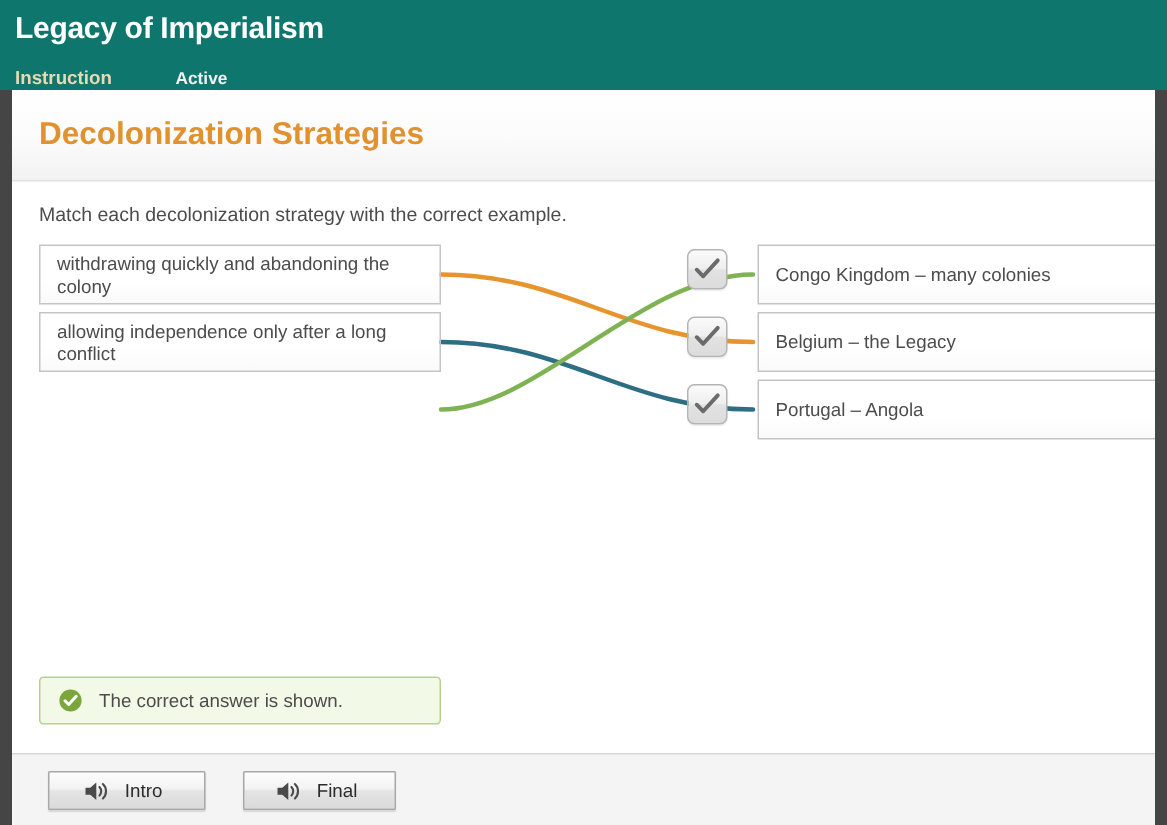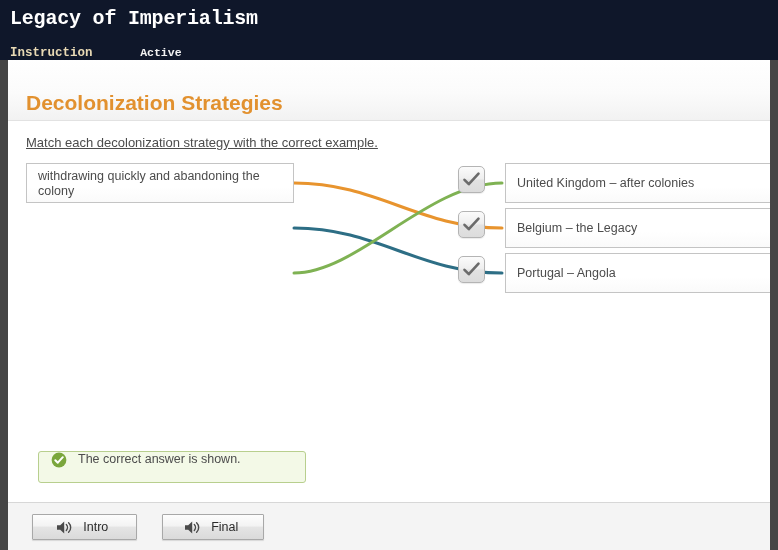--- a/index.html
+++ b/index.html
@@ -15,24 +15,23 @@
     font-family: "Liberation Sans", sans-serif;
     -webkit-font-smoothing: antialiased;
   }
 
   
   #app-header {
     position: absolute;
     left: 0; top: 0;
     width: 778px;
     height: 60px;
-    background: #0f172a;
+    background: #0f766e;
     box-sizing: border-box;
     padding: 7px 0 0 10px;
-    font-family: Liberation Mono, monospace;
   }
   #app-title {
     font-size: 20px;
     font-weight: bold;
     color: #ffffff;
     letter-spacing: -0.2px;
     line-height: 24px;
   }
   #header-meta {
     margin-top: 13px;
@@ -60,41 +59,40 @@
     height: 442px;
     background: #ffffff;
     box-sizing: border-box;
     overflow: hidden;
   }
   #card-header {
     height: 61px;
     box-sizing: border-box;
     background: linear-gradient(to bottom, #ffffff 0%, #fbfbfb 55%, #f2f2f2 100%);
     border-bottom: 1px solid #e2e2e2;
-    padding: 31px 0 0 18px;
+    padding: 18px 0 0 18px;
   }
   #card-title {
     font-size: 21px;
     font-weight: bold;
     color: #e2912f;
     line-height: 24px;
   }
 
   #card-body {
     position: relative;
     padding: 14px 0 0 10px;
     height: 380px;
     box-sizing: border-box;
   }
   #instruction-text {
     font-size: 13px;
     color: #4c4c4c;
     line-height: 16px;
     margin: 0 0 0 8px;
-    text-decoration: underline;
   }
 
   
   #match-area {
     position: relative;
     margin-top: 12px;
     height: 140px;
   }
   #connector-svg {
     position: absolute;
@@ -156,29 +154,30 @@
     color: #4c4c4c;
     line-height: 38px;
     padding: 0 8px 0 11px;
     white-space: nowrap;
     overflow: hidden;
   }
 
   
   #feedback-alert {
     position: absolute;
-    left: 30px;
+    left: 18px;
     top: 330px;
     width: 268px;
     height: 32px;
     box-sizing: border-box;
     border: 1px solid #b8cf8e;
     border-radius: 3px;
     background: #f3f9e7;
     display: flex;
+    align-items: center;
     padding-left: 12px;
   }
   #feedback-icon { flex: 0 0 auto; display:block; }
   #feedback-text {
     font-size: 12.5px;
     color: #4c4c4c;
     margin-left: 11px;
   }
 
   
@@ -240,28 +239,29 @@
       <svg id="connector-svg" viewBox="0 0 752 140" xmlns="http://www.w3.org/2000/svg">
 
         <path d="M 276 20 C 360 20, 400 65, 484 65" fill="none" stroke="#e8942e" stroke-width="3" stroke-linecap="round"></path>
 
         <path d="M 276 65 C 360 65, 400 110, 484 110" fill="none" stroke="#2d6e85" stroke-width="3" stroke-linecap="round"></path>
 
         <path d="M 276 110 C 340 110, 410 20, 484 20" fill="none" stroke="#7fb253" stroke-width="3" stroke-linecap="round"></path>
       </svg>
 
       <div class="prompt-box p0">withdrawing quickly and abandoning the colony</div>
+      <div class="prompt-box p1">allowing independence only after a long conflict</div>
 
       <div class="answer-row a0">
         <div class="check-btn">
           <svg width="25" height="25" viewBox="0 0 25 25" xmlns="http://www.w3.org/2000/svg">
             <path d="M5.5 12.8 L9.8 17.2 L19.5 6.6" fill="none" stroke="#6b6b6b" stroke-width="2.6" stroke-linecap="round" stroke-linejoin="round"></path>
           </svg>
         </div>
-        <div class="answer-box">United Kingdom – after colonies</div>
+        <div class="answer-box">Congo Kingdom – many colonies</div>
       </div>
 
       <div class="answer-row a1">
         <div class="check-btn">
           <svg width="25" height="25" viewBox="0 0 25 25" xmlns="http://www.w3.org/2000/svg">
             <path d="M5.5 12.8 L9.8 17.2 L19.5 6.6" fill="none" stroke="#6b6b6b" stroke-width="2.6" stroke-linecap="round" stroke-linejoin="round"></path>
           </svg>
         </div>
         <div class="answer-box">Belgium – the Legacy</div>
       </div>

